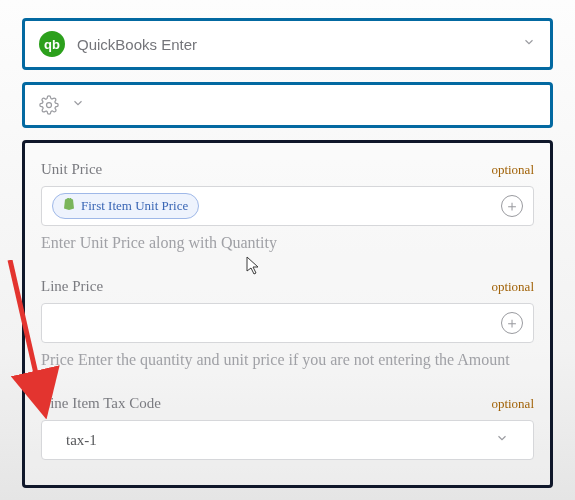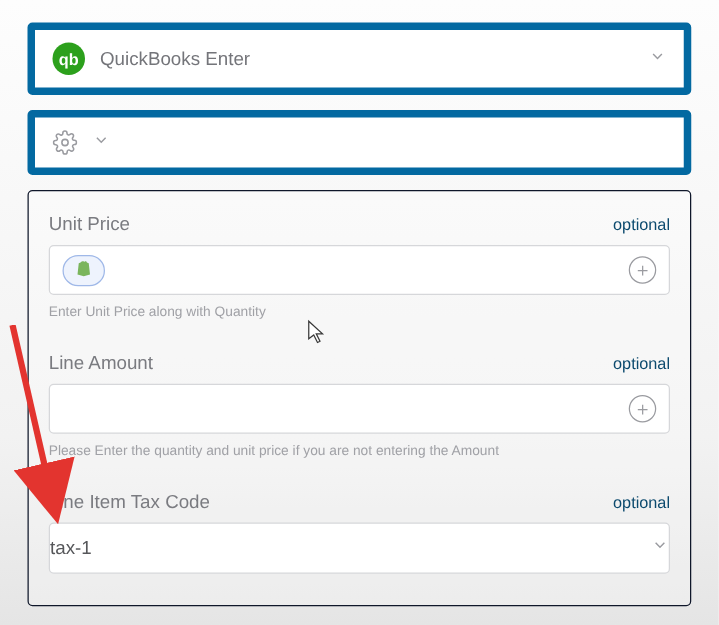--- a/index.html
+++ b/index.html
@@ -6,21 +6,21 @@
   html, body { width: 575px; height: 500px; }
   body {
     font-family: -apple-system, BlinkMacSystemFont, "Segoe UI", Arial, sans-serif;
     background: linear-gradient(to bottom, #fdfdfd 0%, #f2f2f2 70%, #e5e5e5 100%);
     padding: 18px 22px;
     color: #56575a;
     position: relative;
   }
   .stepper-row {
     background: #fff;
-    border: 6px solid #0369a1;
+    border: 3px solid #0369a1;
     border-radius: 4px;
     padding: 10px 14px;
     display: flex;
     align-items: center;
     gap: 12px;
     margin-bottom: 12px;
     cursor: pointer;
   }
   .stepper-row .label {
     flex: 1;
@@ -28,33 +28,34 @@
     font-size: 15px;
   }
   .chev { color: #9a9ba0; }
   .qb-icon {
     width: 26px; height: 26px; border-radius: 50%;
     background: #2ca01c; display: flex; align-items: center; justify-content: center;
     color: #fff; font-size: 13px; font-weight: 700;
   }
   .gear-icon { color: #9a9ba0; display:flex; align-items:center; }
   .panel {
-    border: 1px solid #0f172a;
+    border: 3px solid #0f172a;
     border-radius: 4px;
     padding: 18px 16px 8px 16px;
     background: rgba(255,255,255,0.25);
     margin-top: 6px;
+    font-family: Liberation Serif, serif;
   }
   .field { margin-bottom: 26px; }
   .field-head {
     display: flex; justify-content: space-between; align-items: baseline;
     margin-bottom: 8px;
   }
   .field-label { color: #7a7b80; font-size: 15px; }
-  .field-opt { color: #0c4a6e; font-size: 13px; }
+  .field-opt { color: #a16207; font-size: 13px; }
   .input-box {
     background: #fff;
     border: 1px solid #d6d7da;
     border-radius: 4px;
     padding: 6px 10px;
     min-height: 40px;
     display: flex; align-items: center; gap: 8px;
     cursor: text;
   }
   .input-box .spacer { flex: 1; }
@@ -68,27 +69,27 @@
     display: inline-flex; align-items: center; gap: 6px;
     border: 1px solid #9fb8e8;
     background: #eef3fd;
     border-radius: 14px;
     padding: 3px 10px;
     font-size: 13px;
     color: #3a66b5;
   }
   .pill .shop-icon { color: #7ab55c; font-size: 13px; }
   .helper {
-    font-size: 11px; color: #a0a1a6; margin-top: 8px;
+    font-size: 16px; color: #a0a1a6; margin-top: 8px;
   }
   .select-box {
     background: #fff;
     border: 1px solid #d6d7da;
     border-radius: 4px;
-    padding: 10px 0;
+    padding: 10px 24px;
     display: flex; align-items: center;
     cursor: pointer;
   }
   .select-box .val { flex:1; color: #56575a; font-size: 15px; }
   
   .arrow-annot {
     position: absolute;
     left: 0px; top: 260px;
     pointer-events: none;
   }
@@ -134,37 +135,38 @@
       <span class="field-label">Unit Price</span>
       <span class="field-opt">optional</span>
     </div>
     <div class="input-box">
       <span class="pill">
         <span class="shop-icon">
           <svg width="12" height="14" viewBox="0 0 24 28" fill="#7ab55c">
               <path d="M15 2c1 0 2 1 2 2l3 1 2 18-10 3L2 23 4 5l3-1s1-2 3-2 3 1 3 1 1-1 2-1z"></path>
             </svg>
         </span>
+        <span>First Item Unit Price</span>
       </span>
       <span class="spacer"></span>
       <span class="plus-btn">＋</span>
     </div>
     <div class="helper">Enter Unit Price along with Quantity</div>
   </div>
 
   <div class="field">
     <div class="field-head">
-      <span class="field-label">Line Amount</span>
+      <span class="field-label">Line Price</span>
       <span class="field-opt">optional</span>
     </div>
     <div class="input-box">
       <span class="spacer"></span>
       <span class="plus-btn">＋</span>
     </div>
-    <div class="helper">Please Enter the quantity and unit price if you are not entering the Amount</div>
+    <div class="helper">Price Enter the quantity and unit price if you are not entering the Amount</div>
   </div>
 
   <div class="field" style="margin-bottom:17px">
     <div class="field-head">
       <span class="field-label">Line Item Tax Code</span>
       <span class="field-opt">optional</span>
     </div>
     <div class="select-box">
       <span class="val">tax-1</span>
       <span class="chev">

